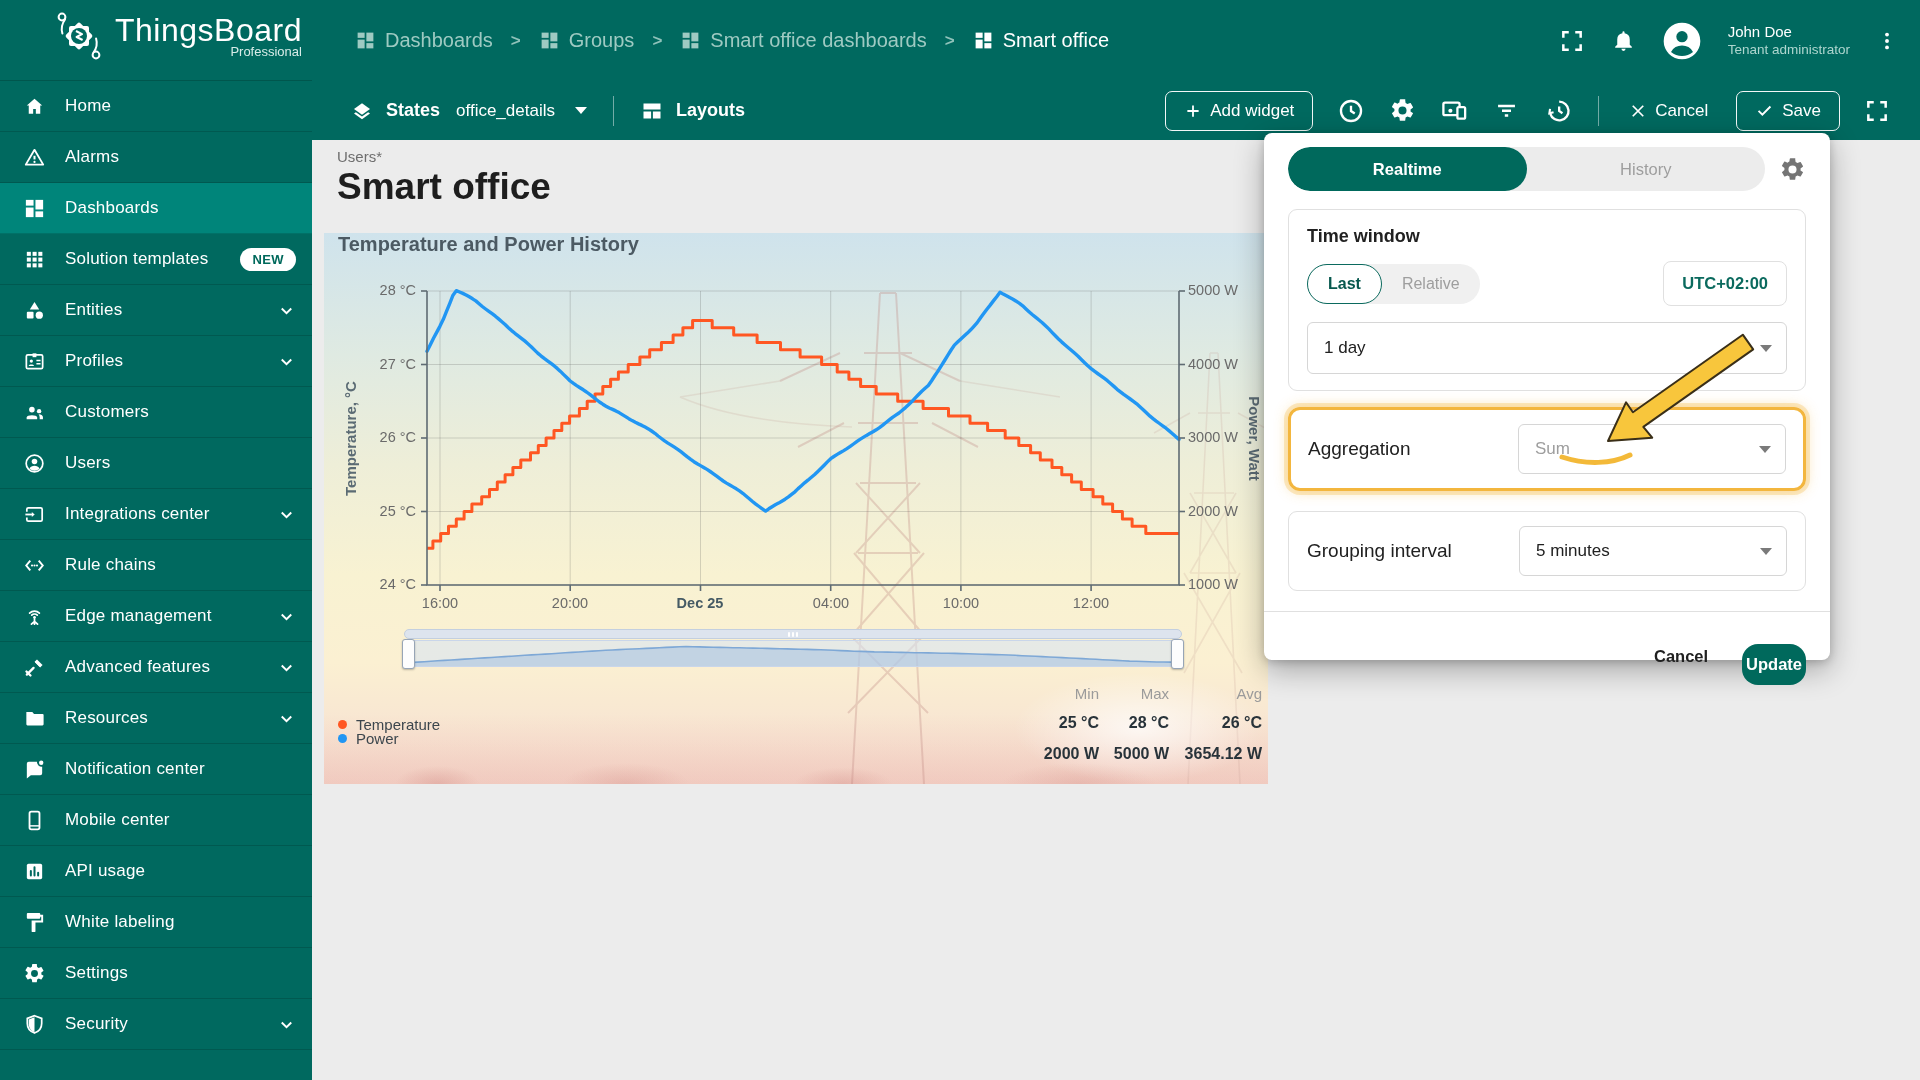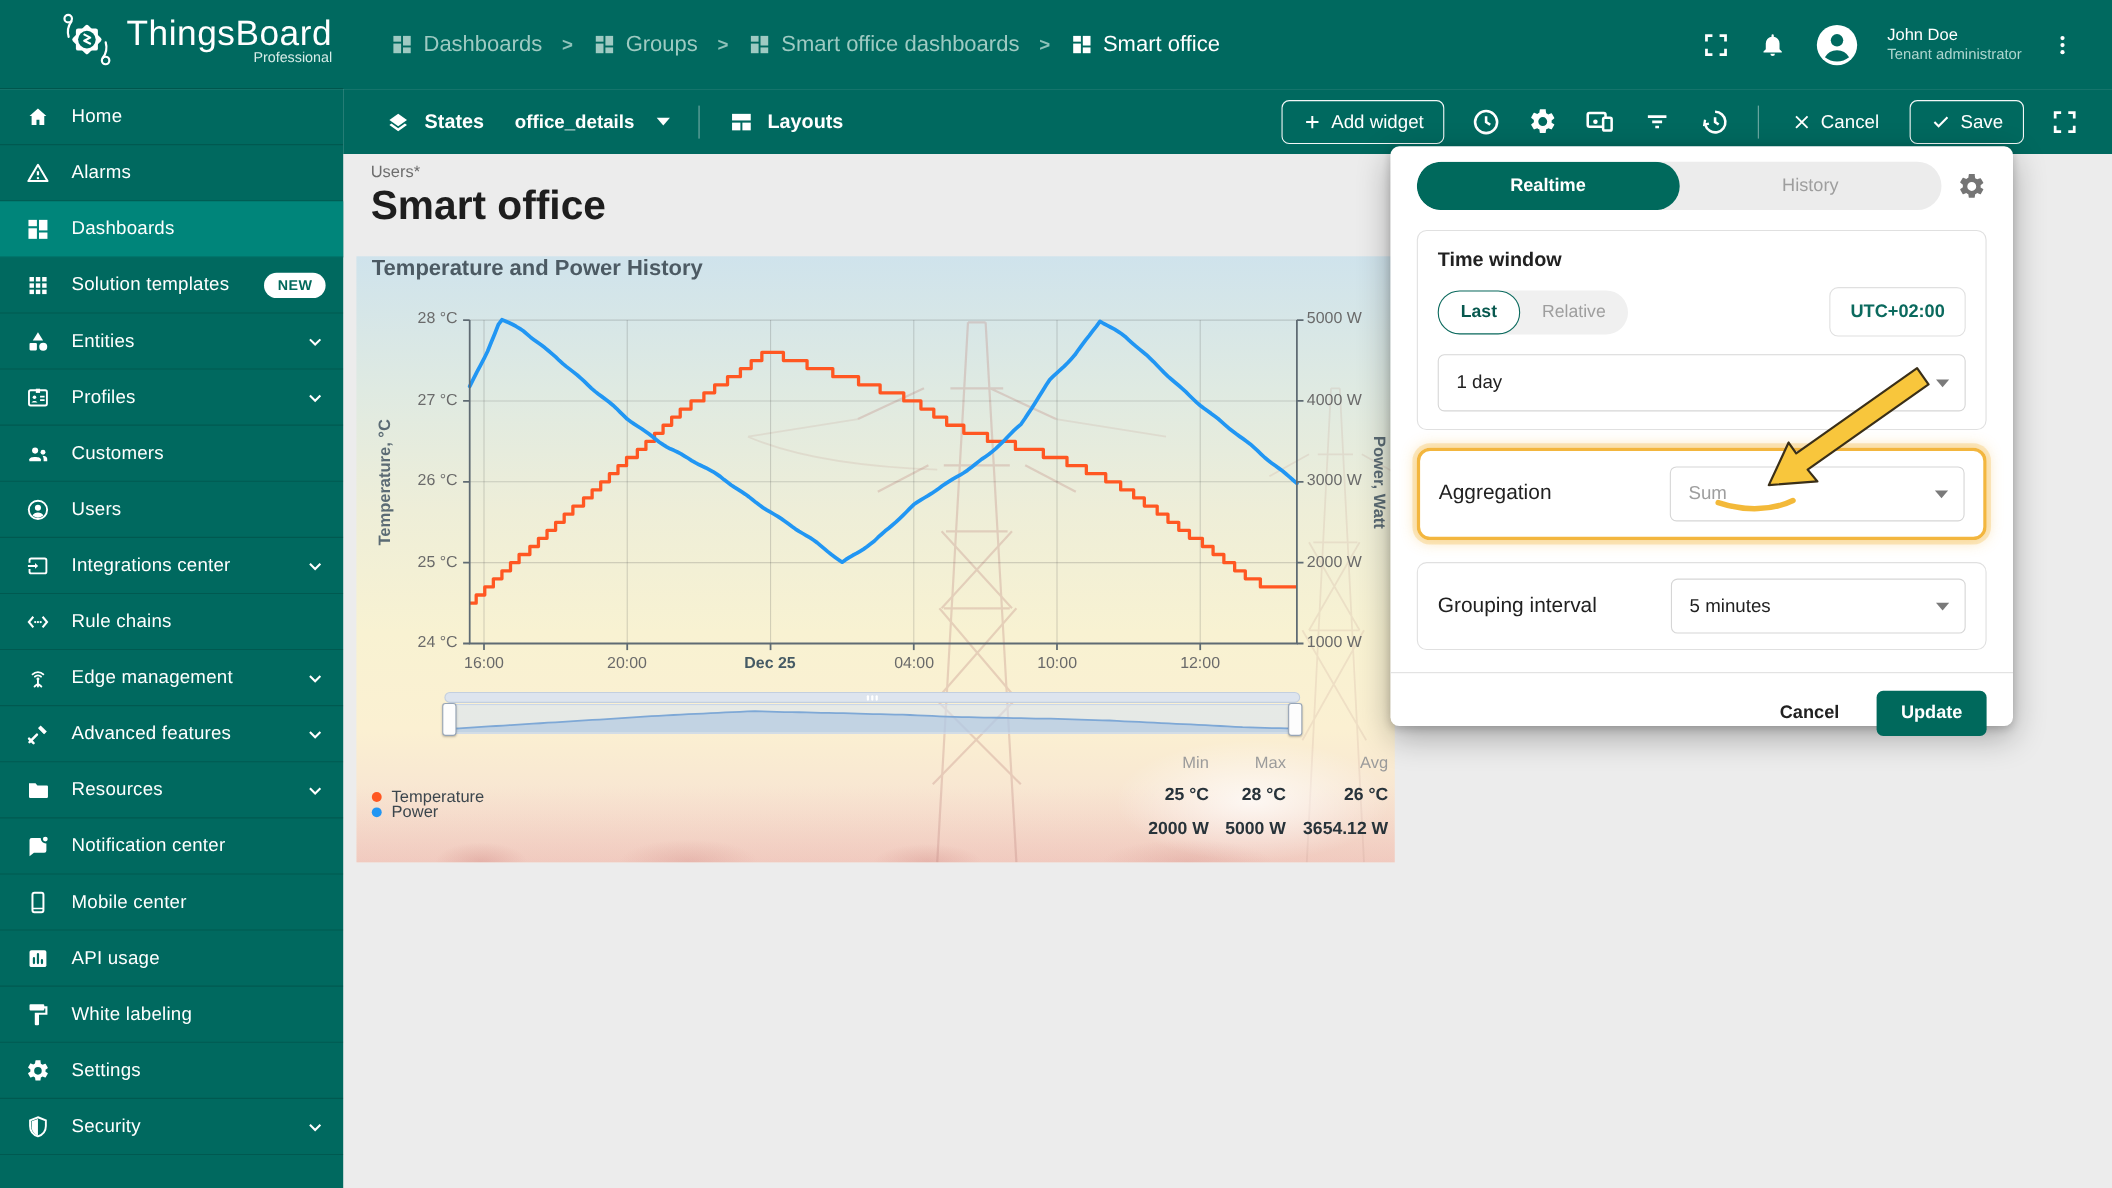--- a/index.html
+++ b/index.html
@@ -10,40 +10,40 @@
   .topbar{position:absolute;left:0;top:0;width:1920px;height:81px;background:var(--teal);color:#fff;z-index:20;}
   .topbar .sb-divider{position:absolute;left:0;top:80px;width:312px;height:1px;background:rgba(0,0,0,.18);}
   .logo{position:absolute;left:55px;top:10px;display:flex;align-items:center;gap:10px;}
   .logo-text{display:flex;flex-direction:column;align-items:flex-end;}
   .logo-title{font-size:32px;font-weight:400;letter-spacing:.5px;line-height:32px;}
   .logo-sub{font-size:13px;color:#d7ece8;margin-top:-2px;}
   .crumbs{position:absolute;left:355px;top:0;height:81px;display:flex;align-items:center;gap:18px;}
   .crumb{display:flex;align-items:center;gap:9px;color:#9ecac2;font-size:20px;cursor:pointer;}
   .crumb.current{color:#fff;cursor:default;}
   .crumb-sep{color:#8fc2ba;font-size:17px;font-weight:700;}
-  .top-right{position:absolute;right:0;top:0;height:81px;display:flex;align-items:center;gap:26px;padding-right:34px;}
+  .top-right{position:absolute;right:0;top:0;height:81px;display:flex;align-items:center;gap:26px;padding-right:22px;}
   .icon-btn{background:none;border:none;padding:0;cursor:pointer;display:flex;align-items:center;justify-content:center;}
   .userblock{display:flex;flex-direction:column;line-height:18px;}
   .uname{font-size:15px;color:#fff;}
   .urole{font-size:13.5px;color:#aed6cf;}
 
   
   .sidebar{position:absolute;left:0;top:81px;width:312px;bottom:0;background:var(--teal);color:#fff;z-index:15;}
   .si{display:flex;align-items:center;height:51px;padding:0 16px 0 23px;gap:19px;border-bottom:1px solid rgba(0,0,0,.15);cursor:pointer;}
   .si svg{flex:none;}
   .si .lbl{font-size:17px;letter-spacing:.2px;}
   .si.active{background:var(--teal-active);}
   .chev{margin-left:auto;}
   .newbadge{margin-left:auto;background:#fff;color:#00695c;font-size:13px;font-weight:700;padding:4px 12px;border-radius:13px;letter-spacing:.4px;}
 
   
   .toolbar{position:absolute;left:312px;top:81px;right:0;height:59px;background:var(--teal);color:#fff;display:flex;align-items:center;padding:0 30px 0 38px;z-index:20;}
   .tgroup{display:flex;align-items:center;gap:12px;}
   .tlabel{font-size:18px;font-weight:600;}
-  .tvalue{font-size:17px;margin-left:16px;font-weight:bold;}
+  .tvalue{font-size:17px;margin-left:4px;}
   .tcaret{width:0;height:0;border-left:6px solid transparent;border-right:6px solid transparent;border-top:7px solid #fff;margin-left:8px;}
   .vdiv{width:1px;height:30px;background:rgba(255,255,255,.45);margin:0 26px;}
   .toolbar-right{margin-left:auto;display:flex;align-items:center;gap:24px;}
   .btn-outline{display:flex;align-items:center;gap:8px;border:1.5px solid rgba(255,255,255,.95);border-radius:7px;background:none;color:#fff;font-size:17px;padding:9px 18px;cursor:pointer;}
   .btn-text{display:flex;align-items:center;gap:8px;background:none;border:none;color:#fff;font-size:17px;cursor:pointer;padding:6px 4px;}
 
   
   .content{position:absolute;left:312px;top:140px;right:0;bottom:0;background:#ececec;}
   .title-label{position:absolute;left:25px;top:8px;font-size:15px;color:#6e6e6e;}
   .page-title{position:absolute;left:25px;top:26px;font-size:37px;font-weight:700;color:#1e1e1e;margin:0;}
@@ -96,21 +96,21 @@
   .select{position:relative;border:1px solid #d6d6d6;border-radius:6px;height:52px;display:flex;align-items:center;padding:0 40px 0 16px;font-size:17px;color:#212121;cursor:pointer;background:#fff;}
   .select .car{position:absolute;right:14px;top:50%;margin-top:-3px;width:0;height:0;border-left:6px solid transparent;border-right:6px solid transparent;border-top:7px solid #7a7a7a;}
   .select.full{margin-top:16px;}
   .row-card{display:flex;align-items:center;justify-content:space-between;margin-top:20px;border:1px solid #e0e0e0;border-radius:9px;padding:14px 18px;}
   .row-card.hl{border:3px solid #f3b63e;border-radius:12px;box-shadow:0 0 0 4px rgba(243,182,62,.28),0 0 14px rgba(243,182,62,.45);margin-top:16px;padding:14px 17px;}
   .row-lbl{font-size:19px;color:#212121;}
   .select.sm{width:268px;height:50px;}
   .select .muted{color:#9e9e9e;}
   .popup-footer{display:flex;align-items:center;justify-content:flex-end;gap:28px;border-top:1px solid #e0e0e0;margin:20px -24px 0;padding:16px 24px 0;}
   .btn-flat{background:none;border:none;font-size:16.5px;font-weight:600;color:#212121;cursor:pointer;}
-  .btn-primary{background:var(--teal-btn);color:#fff;border:none;border-radius:6px;font-size:16.5px;font-weight:600;padding:11px 22px;cursor:pointer;}
+  .btn-primary{background:var(--teal-btn);color:#fff;border:none;border-radius:16px;font-size:16.5px;font-weight:600;padding:11px 4px;cursor:pointer;margin-top:16px;}
 
   .overlay{position:absolute;left:0;top:0;z-index:60;pointer-events:none;}
 </style>
 </head>
 <body>
 
 <div class="stage">
 
   <header class="topbar">
     <div class="logo">

